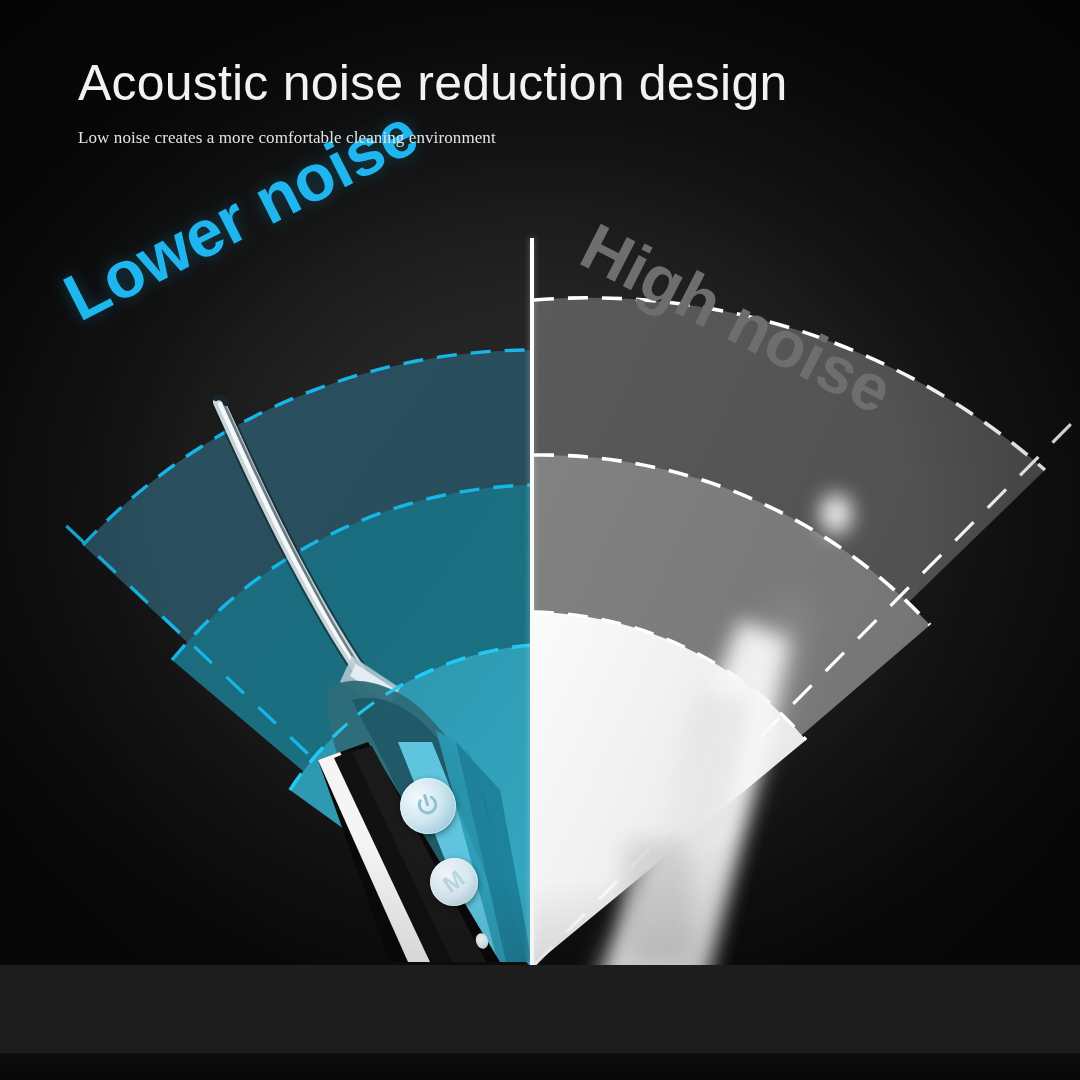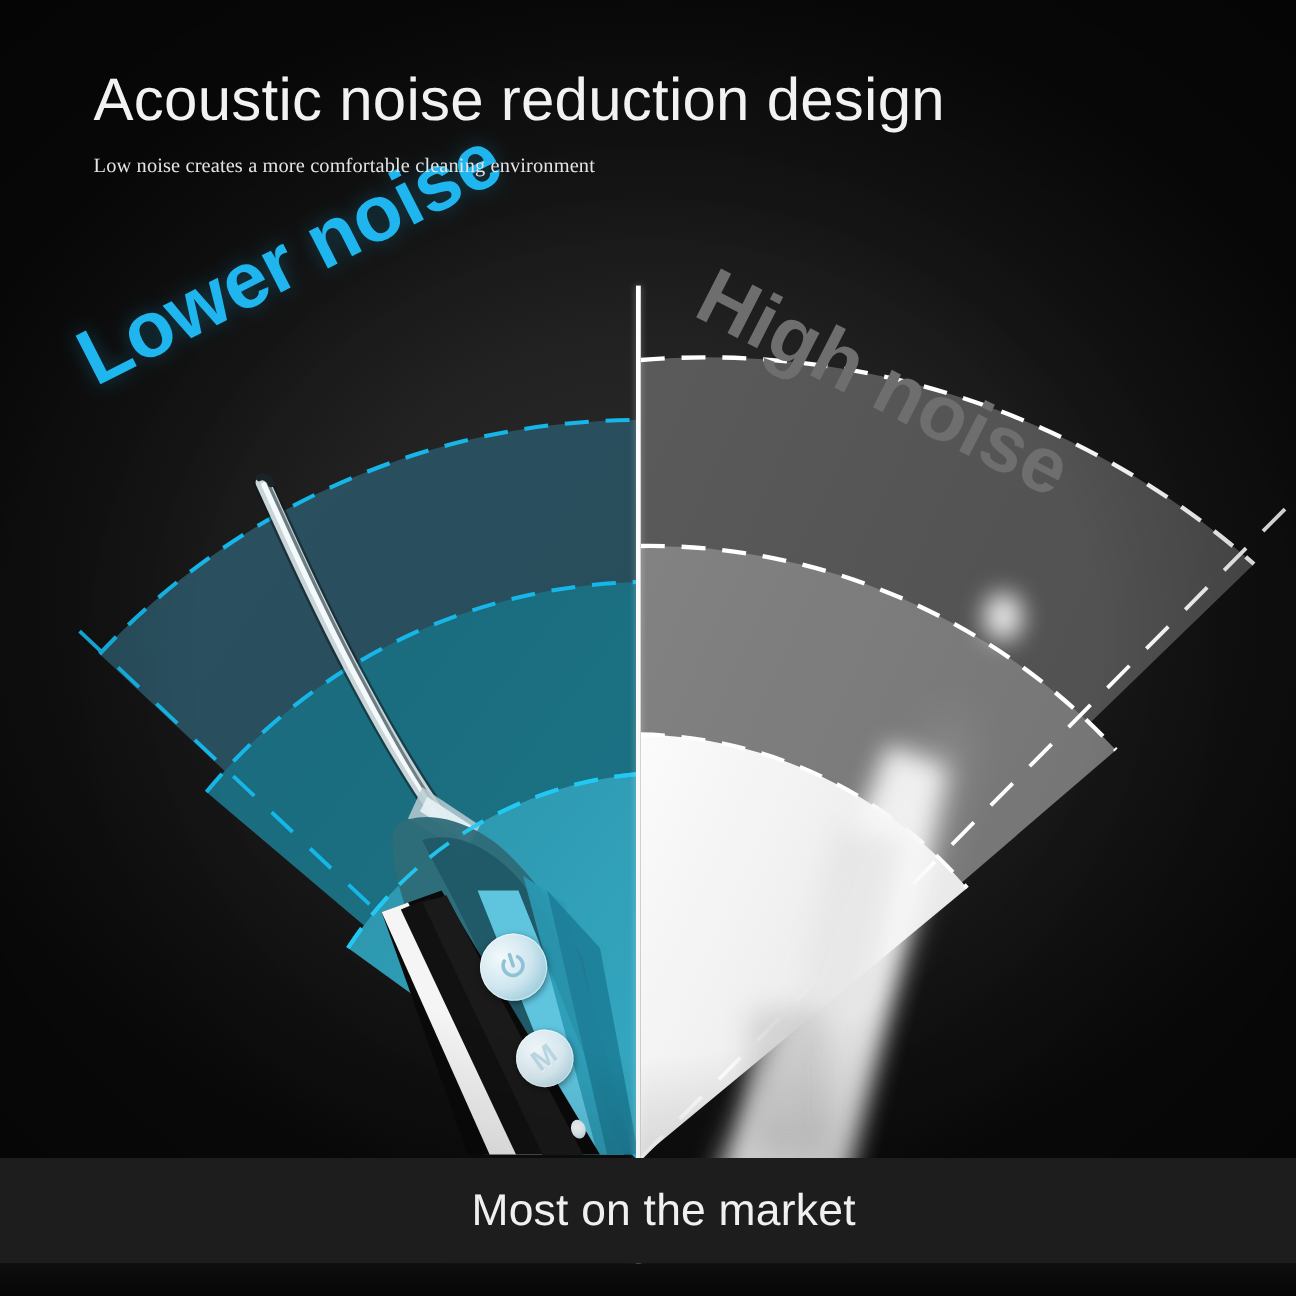--- a/index.html
+++ b/index.html
@@ -256,16 +256,15 @@
   <div class="lbl lbl-high">High noise</div>
 
   <div class="divider"></div>
 
   <div class="header">
     <div class="title">Acoustic noise reduction design</div>
     <div class="subtitle">Low noise creates a more comfortable cleaning environment</div>
   </div>
 
   <div class="capbar">
-    <div class="cap cap-right">Most on the market</div>
   </div>
 
 </div>
 
 </body></html>

